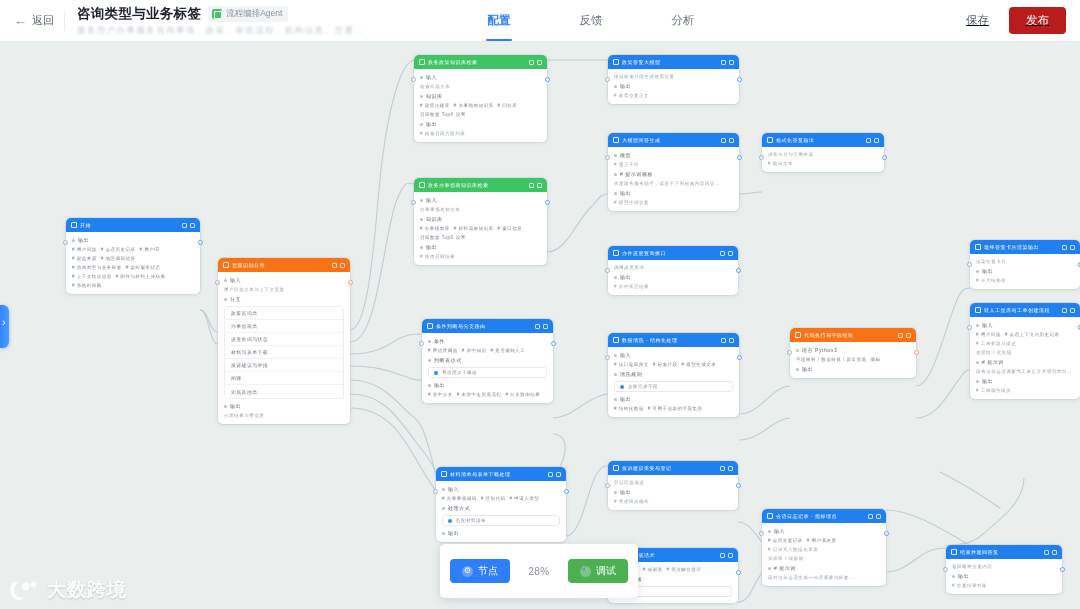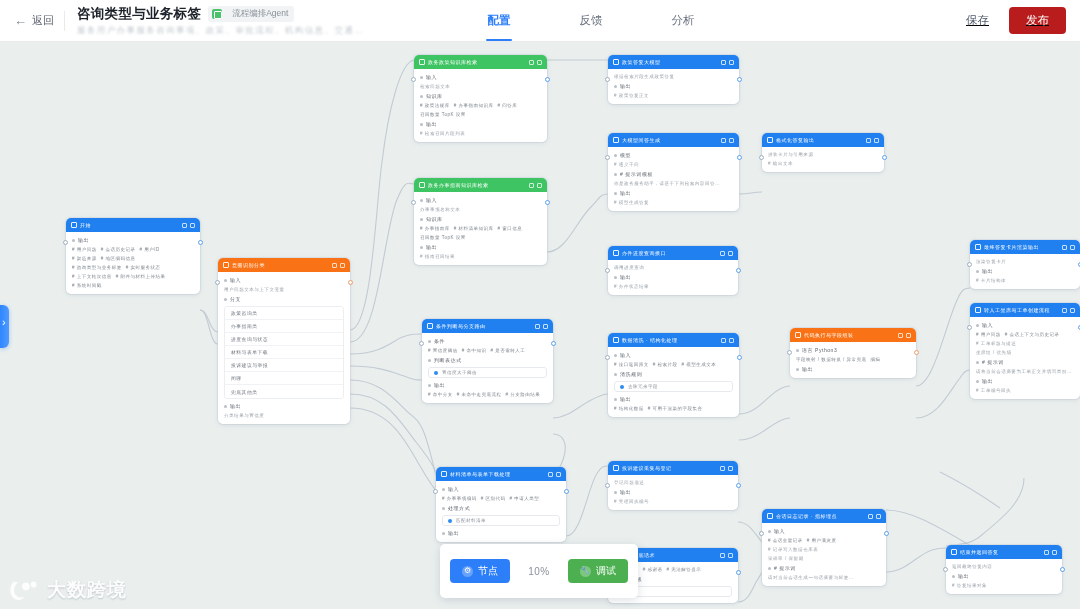--- a/index.html
+++ b/index.html
@@ -22,21 +22,21 @@
     padding: 0 10px 0 14px; color: #5c6570; font-size: 11px;
     height: 100%; cursor: pointer;
   }
   .back-arrow { font-size: 13px; color: #7a838d; line-height: 1; }
   .divider-v { width: 1px; height: 20px; background: #e8eaec; }
 
   .title-block { padding-left: 12px; display: flex; flex-direction: column; gap: 2px; min-width: 300px; }
   .title-row { display: flex; align-items: center; gap: 7px; }
   .app-title { font-size: 13.5px; font-weight: 700; color: #1d2129; letter-spacing: .3px; }
   .badge {
-    display: inline-flex; align-items: center; gap: 10px;
+    display: inline-flex; align-items: center; gap: 4px;
     background: #f1f3f5; border-radius: 3px; padding: 2px 6px 2px 4px;
   }
   .badge-ico {
     width: 10px; height: 10px; border-radius: 2px;
     background: #4ac26b; position: relative; flex: none;
   }
   .badge-ico:after {
     content: ""; position: absolute; left: 2px; top: 2px;
     width: 6px; height: 6px; border: 1px solid #fff; border-radius: 1px;
   }
@@ -673,21 +673,21 @@
         </div>
         <div class="port in" style="left: 943px; top: 525px;"></div>
         <div class="port outb" style="left: 1060px; top: 525px;"></div>
       </div>
 
     <div class="bottombar">
       <div class="bb-btn blue">
         <span class="bb-ico">⚙</span>
         <span>节点</span>
       </div>
-      <div class="bb-zoom">10%</div>
+      <div class="bb-zoom">28%</div>
       <div class="bb-btn green">
         <span class="bb-ico">🔧</span>
         <span>调试</span>
       </div>
     </div>
 
     <div class="watermark">
       <svg class="wm-logo" viewBox="0 0 34 26">
         <path d="M6 4 C1 8 1 18 6 22 C10 25 16 24 17 20 C14 22 9 21 7 17 C5 13 7 7 11 5 Z" fill="#ffffff"></path>
         <circle cx="19" cy="9" r="4.2" fill="#ffffff"></circle>

